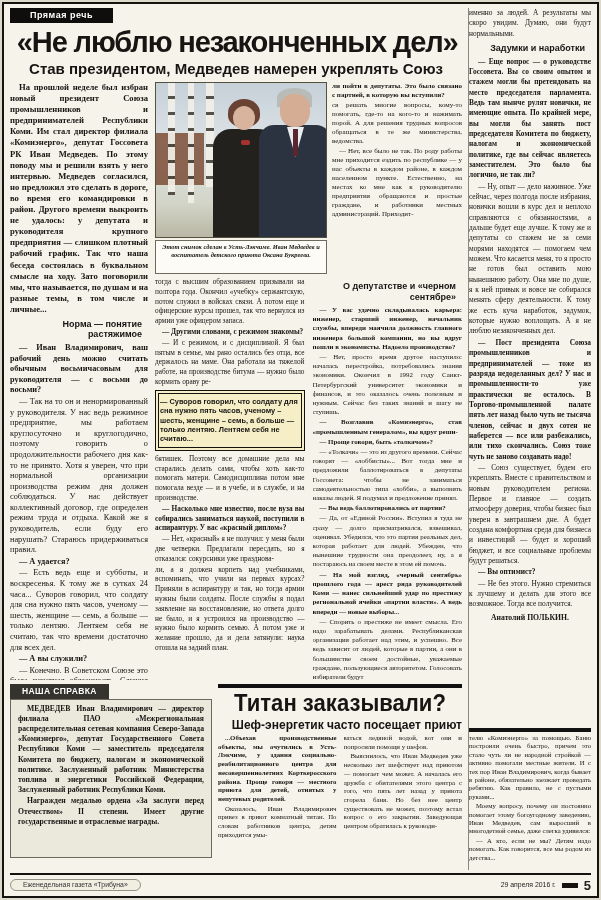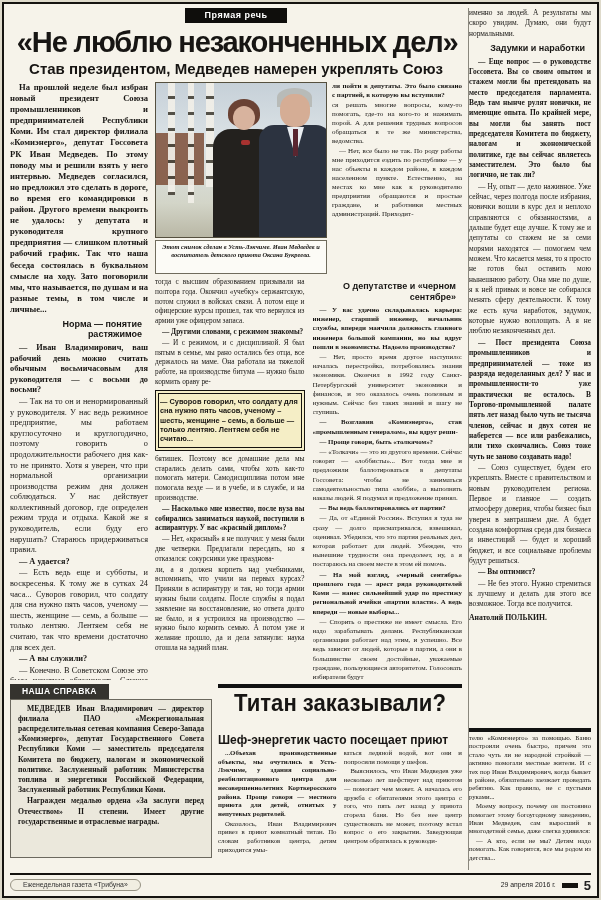--- a/index.html
+++ b/index.html
@@ -2,21 +2,21 @@
 <html lang="ru"><head>
 <meta charset="utf-8">
 <style>
   html,body{margin:0;padding:0}
   body{width:601px;height:900px;background:#dedacb;font-family:"Liberation Serif",serif;color:#171513}
   *{box-sizing:border-box}
   .page{width:597px;height:896px;margin:2px;border:2px solid #151310;padding:4px 6px;background:#f6f3ea;display:flex;flex-direction:column;overflow:hidden}
   .content-row{display:flex;flex:1;gap:6px;overflow:hidden}
   .left-zone{width:452px;flex:none;display:flex;flex-direction:column;overflow:hidden}
   .right-zone{flex:1;border-left:1px solid #8a877d;padding-left:0;display:flex;flex-direction:column;overflow:hidden}
-  .banner-row{height:15px;display:flex;justify-content:center;align-items:center}
+  .banner-row{height:15px;display:flex;justify-content:flex-start;align-items:center}
   .banner{background:#0f0e0c;color:#fff;font:700 9px/15px "Liberation Sans",sans-serif;padding:0 20px;letter-spacing:.5px}
   .headline{font:800 30px/33px "Liberation Sans",sans-serif;letter-spacing:-1.2px;text-align:center;transform:scaleX(.97);margin:2px 0 0;white-space:nowrap}
   .subtitle{font:700 15px/18px "Liberation Sans",sans-serif;text-align:center;margin:2px 0 2px}
   .cols-row{display:flex;gap:7px;height:598px;overflow:hidden;margin-top:2px}
   .col{overflow:hidden}
   .col1{width:138px;flex:none;font-size:8.3px;line-height:10.6px}
   .col1 .intro{font-weight:700;font-size:8.6px;line-height:11.1px}
   .middle{flex:1;display:flex;flex-direction:column;overflow:hidden}
   .photo-row{display:flex;gap:5px;height:192px;flex:none}
   .photo-col{width:172px;flex:none;display:flex;flex-direction:column}
@@ -42,29 +42,29 @@
   .col2{flex:1;font-size:7.3px;line-height:9.8px}
   .col3{flex:1;font-size:6.9px;line-height:9.2px}
   .col4{font-size:7.4px;line-height:10.35px;overflow:hidden}
   .subhead{font:700 9px/10.5px "Liberation Sans",sans-serif;text-align:right;margin:4px 6px 3px}
   .quote-box{border:4px double #14120f;background:#f5eec6;padding:3px 1px;margin:3px 0;font:700 7.4px/9.4px "Liberation Sans",sans-serif}
   .para{margin:0 0 1px;text-indent:9px;text-align:justify}
   .col2 .para,.col3 .para,.colP .para,.tcol .para{text-indent:7px}
   .noind{text-indent:0!important}
   .q{font-weight:700}
   .lead{font-weight:700}
-  .byline{text-align:left;font-weight:700;font-size:7.7px;margin-top:3px}
+  .byline{text-align:center;font-weight:700;font-size:7.7px;margin-top:3px}
   .bottom-row{display:flex;gap:6px;height:174px;flex:none;margin-top:4px;overflow:hidden}
   .spravka{width:202px;flex:none;display:flex;flex-direction:column}
   .spravka-label{align-self:flex-start;background:#35332e;color:#fff;font:700 8.5px/1 "Liberation Sans",sans-serif;padding:3px 12px;letter-spacing:.4px}
   .spravka-body{border:1px solid #6b685e;background:#ebe8dc;padding:4px 7px;flex:1;font-size:7.7px;line-height:10.2px;font-weight:700;overflow:hidden}
   .titan{flex:1;display:flex;flex-direction:column;overflow:hidden}
   .rule{border-top:1px solid #111;border-bottom:3px solid #111;height:3px;margin-bottom:2px;flex:none}
   .titan-headline{font:800 23px/25px "Liberation Sans",sans-serif;transform:scaleX(.96);text-align:center;margin:1px 0 0;white-space:nowrap}
-  .titan-sub{font:700 12px/14px "Liberation Sans",sans-serif;text-align:left;margin-top:17px}
+  .titan-sub{font:700 12px/14px "Liberation Sans",sans-serif;text-align:right;margin-top:2px}
   .titan-cols{display:flex;gap:7px;flex:1;overflow:hidden;margin-top:2px}
   .tcol{flex:1;font-size:6.8px;line-height:8.7px;overflow:hidden}
   .titan-col-c{height:142px;flex:none;margin-top:auto;display:flex;flex-direction:column;overflow:hidden}
   .titan-col-c .tcol{font-size:6.7px;line-height:8.4px}
   .footer{flex:none;border-top:2px solid #14120f;margin-top:3px;padding-top:3px;display:flex;justify-content:space-between;align-items:center;height:19px}
   .footer-paper{font:6.9px/1 "Liberation Sans",sans-serif;color:#333;border:1px solid #979384;border-radius:7px;padding:2px 12px;background:#f1eee2}
   .footer-right{display:flex;align-items:center;gap:6px;font:6.9px/1 "Liberation Sans",sans-serif;color:#222}
   .footer-bar{width:16px;height:5px;background:#14120f;display:inline-block}
   .pageno{font:900 13px/1 "Liberation Sans",sans-serif}
 </style>

